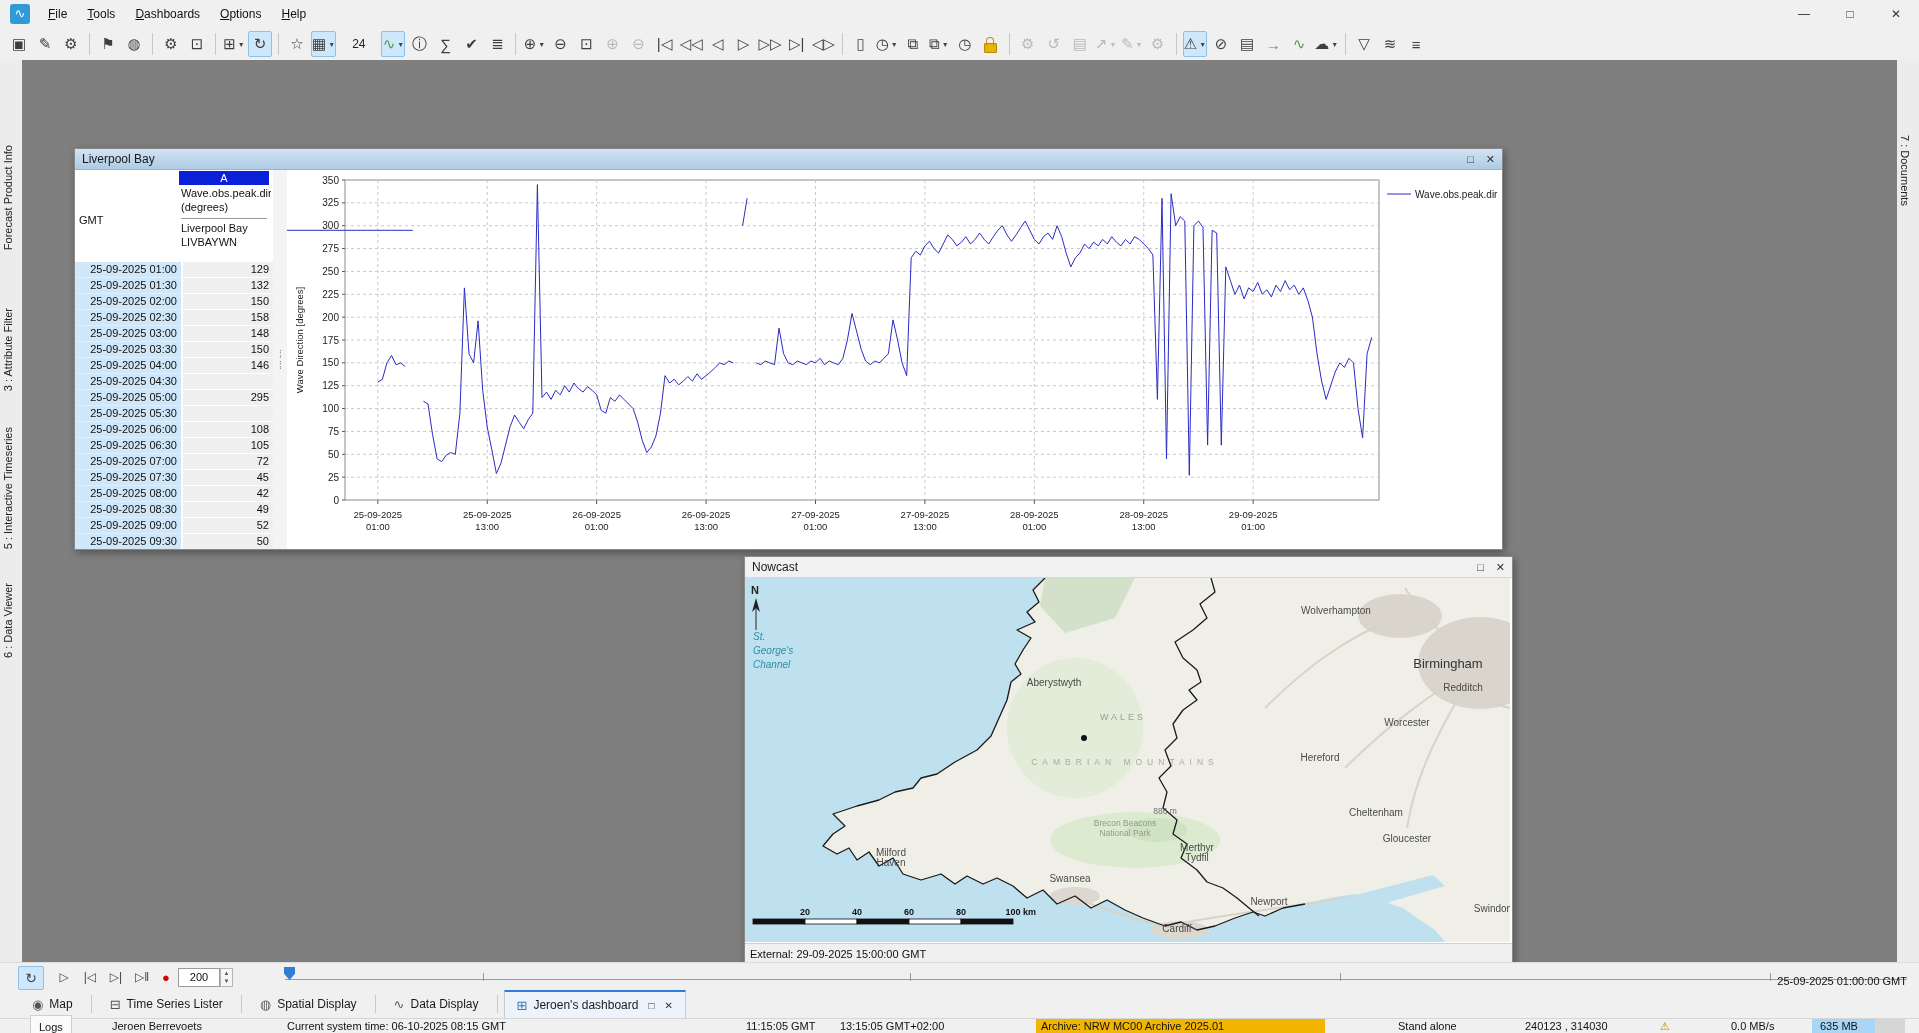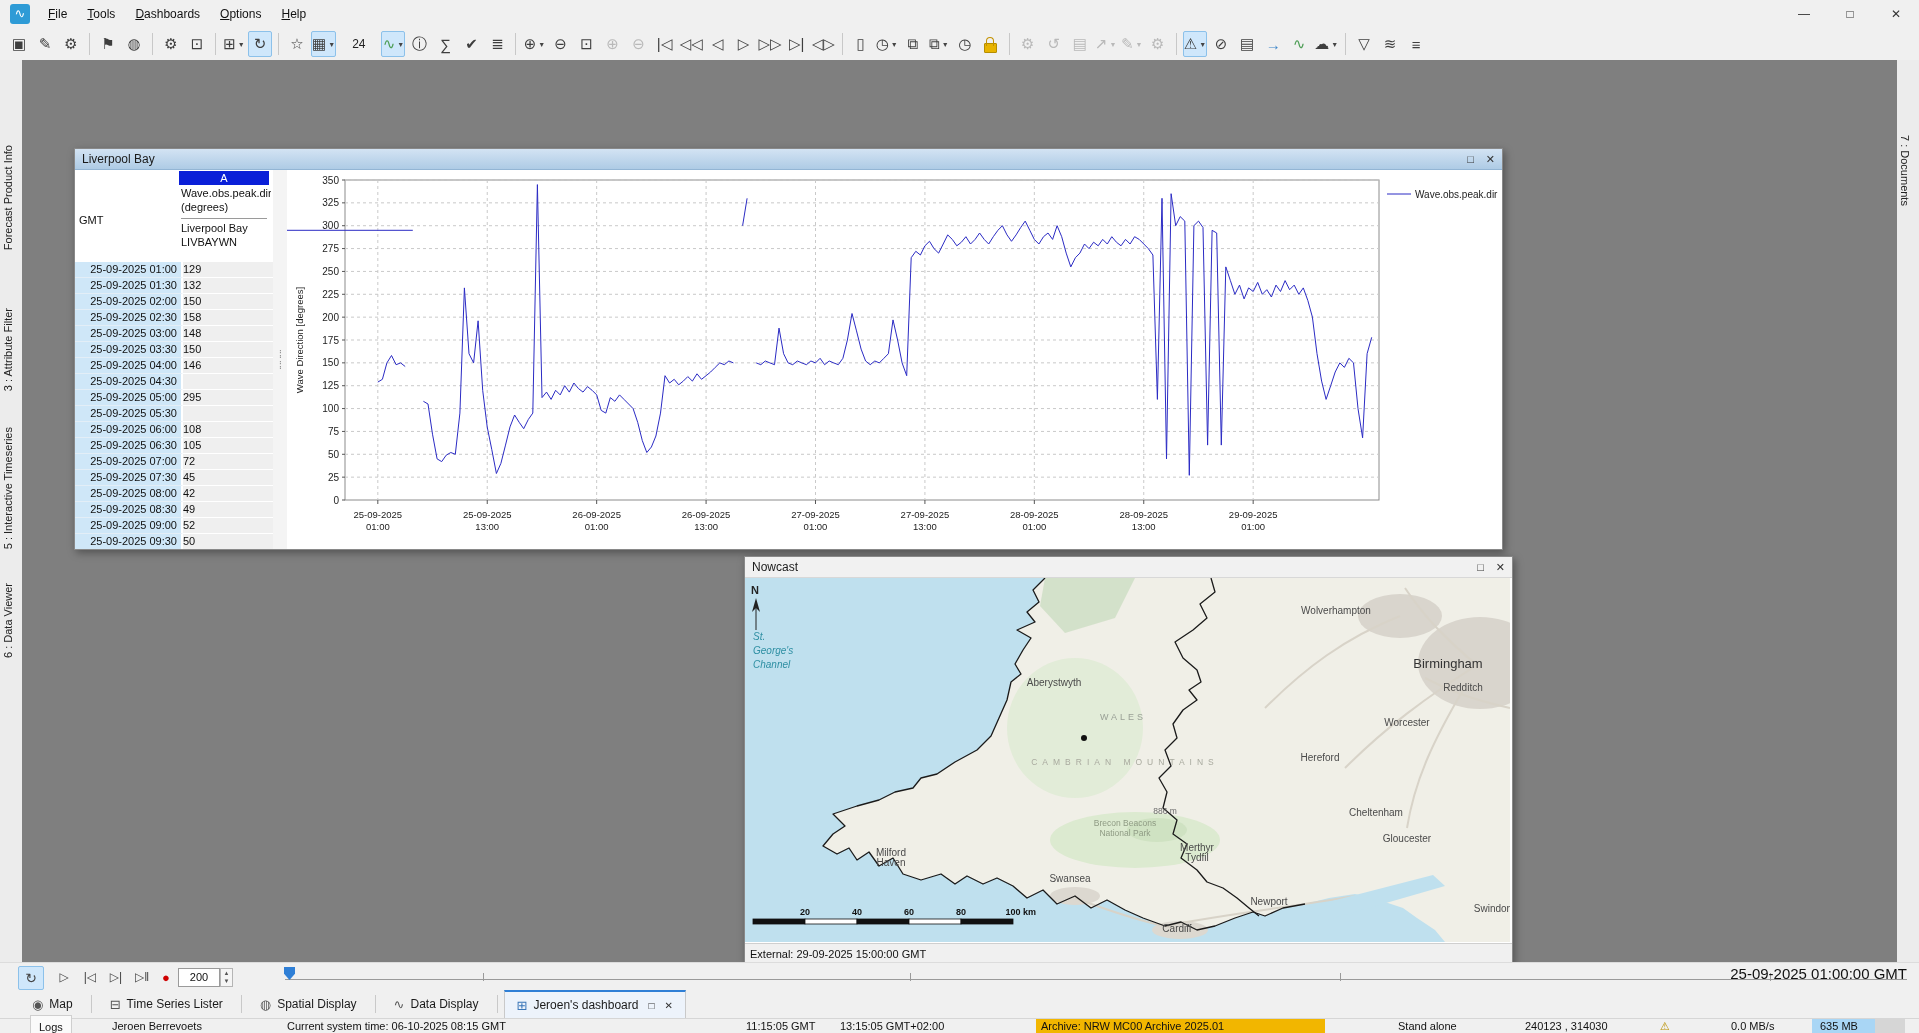--- a/index.html
+++ b/index.html
@@ -48,21 +48,21 @@
   #lb-colA{position:absolute;left:104px;top:1px;width:90px;height:14px;background:#0a1fd8;color:#fff;
     text-align:center;line-height:14px;font-size:11px}
   .hdr-line{position:absolute;left:106px;width:90px;white-space:nowrap;overflow:hidden;color:#111}
   #lb-gmt{position:absolute;left:4px;top:44px;color:#111}
   #lb-hr{position:absolute;left:106px;width:86px;top:48px;border-top:1px solid #9a9a9a}
   #lb-rows{position:absolute;left:0;top:92px;right:0;bottom:0;overflow:hidden}
   .trow{height:16px;display:flex}
   .tcell-t{width:102px;background:#cfe7f8;border-bottom:1px solid #e3eef7;border-right:2px solid #fff;
     font-size:11px;color:#111;text-align:right;padding-right:4px;line-height:15px}
   .tcell-v{width:86px;background:#efefef;border-bottom:1px solid #ffffff;font-size:11px;color:#111;
-    text-align:left;padding-right:4px;line-height:15px}
+    text-align:right;padding-right:4px;line-height:15px}
   #lb-split{position:absolute;left:198px;top:21px;width:14px;bottom:0;background:#f4f4f4;
     display:flex;align-items:center;justify-content:center;color:#8a8a8a;font-size:10px;letter-spacing:-1px}
   #lb-chart{position:absolute;left:212px;top:21px;right:0;bottom:0;background:#fff}
   
   #nc-map{position:absolute;left:0;top:21px;width:765px;height:364px;overflow:hidden;background:#bfe0ee}
   #nc-status{position:absolute;left:0;bottom:0;width:100%;height:20px;background:#f0f0f0;border-top:1px solid #cfcfcf;
     font-size:11px;color:#111;line-height:20px;padding-left:5px;box-sizing:border-box}
   .mlbl{font-size:10px;fill:#4a4a4a}
   .mlbl-big{font-size:13px;fill:#333}
   .mlbl-water{font-size:10px;fill:#2e8fa3;font-style:italic}
@@ -77,21 +77,21 @@
   #pb-loop{left:18px;background:#cfe7fb;border:1px solid #8cc1ea;border-radius:2px;font-size:14px}
   #pb-record{color:#cf0000;font-size:13px}
   #pb-spin{position:absolute;left:178px;top:5px;width:40px;height:17px;background:#fff;border:1px solid #9a9a9a;
     font-size:11px;text-align:center;line-height:17px;color:#111}
   #pb-spin-arrows{position:absolute;left:220px;top:5px;width:11px;height:17px;border:1px solid #b5b5b5;background:#f5f5f5;
     font-size:6px;line-height:8px;text-align:center;color:#555}
   #pb-line{position:absolute;left:285px;right:12px;top:16px;height:1px;background:#9a9a9a}
   .pb-tick{position:absolute;top:10px;width:1px;height:8px;background:#9a9a9a}
   #pb-marker{position:absolute;left:284px;top:4px;width:11px;height:13px;background:#2f7fd6;
     clip-path:polygon(0 0,100% 0,100% 52%,50% 100%,0 52%)}
-  #pb-endtime{position:absolute;right:12px;top:2px;font-size:15px;color:#111}
+  #pb-endtime{position:absolute;right:12px;top:12px;font-size:11px;color:#111}
   
   #tabbar{position:absolute;left:0;top:990px;width:1919px;height:28px;background:#f0f0f0;display:flex;align-items:stretch;
     padding-left:20px;box-sizing:border-box}
   .tab{display:flex;align-items:center;gap:6px;padding:0 12px;font-size:12px;color:#1a1a1a}
   .tab .ticon{font-size:13px;color:#555}
   .tab-sep{width:1px;background:#c9c9c9;margin:5px 6px}
   .tab.active{background:#edf3fb;border-top:2px solid #2f7fd6;border-left:1px solid #c9c9c9;border-right:1px solid #c9c9c9;box-sizing:border-box}
   .tab.active .ticon{color:#3a76b8}
   .tab .tab-ctl{font-size:10px;color:#333;margin-left:4px}
   

